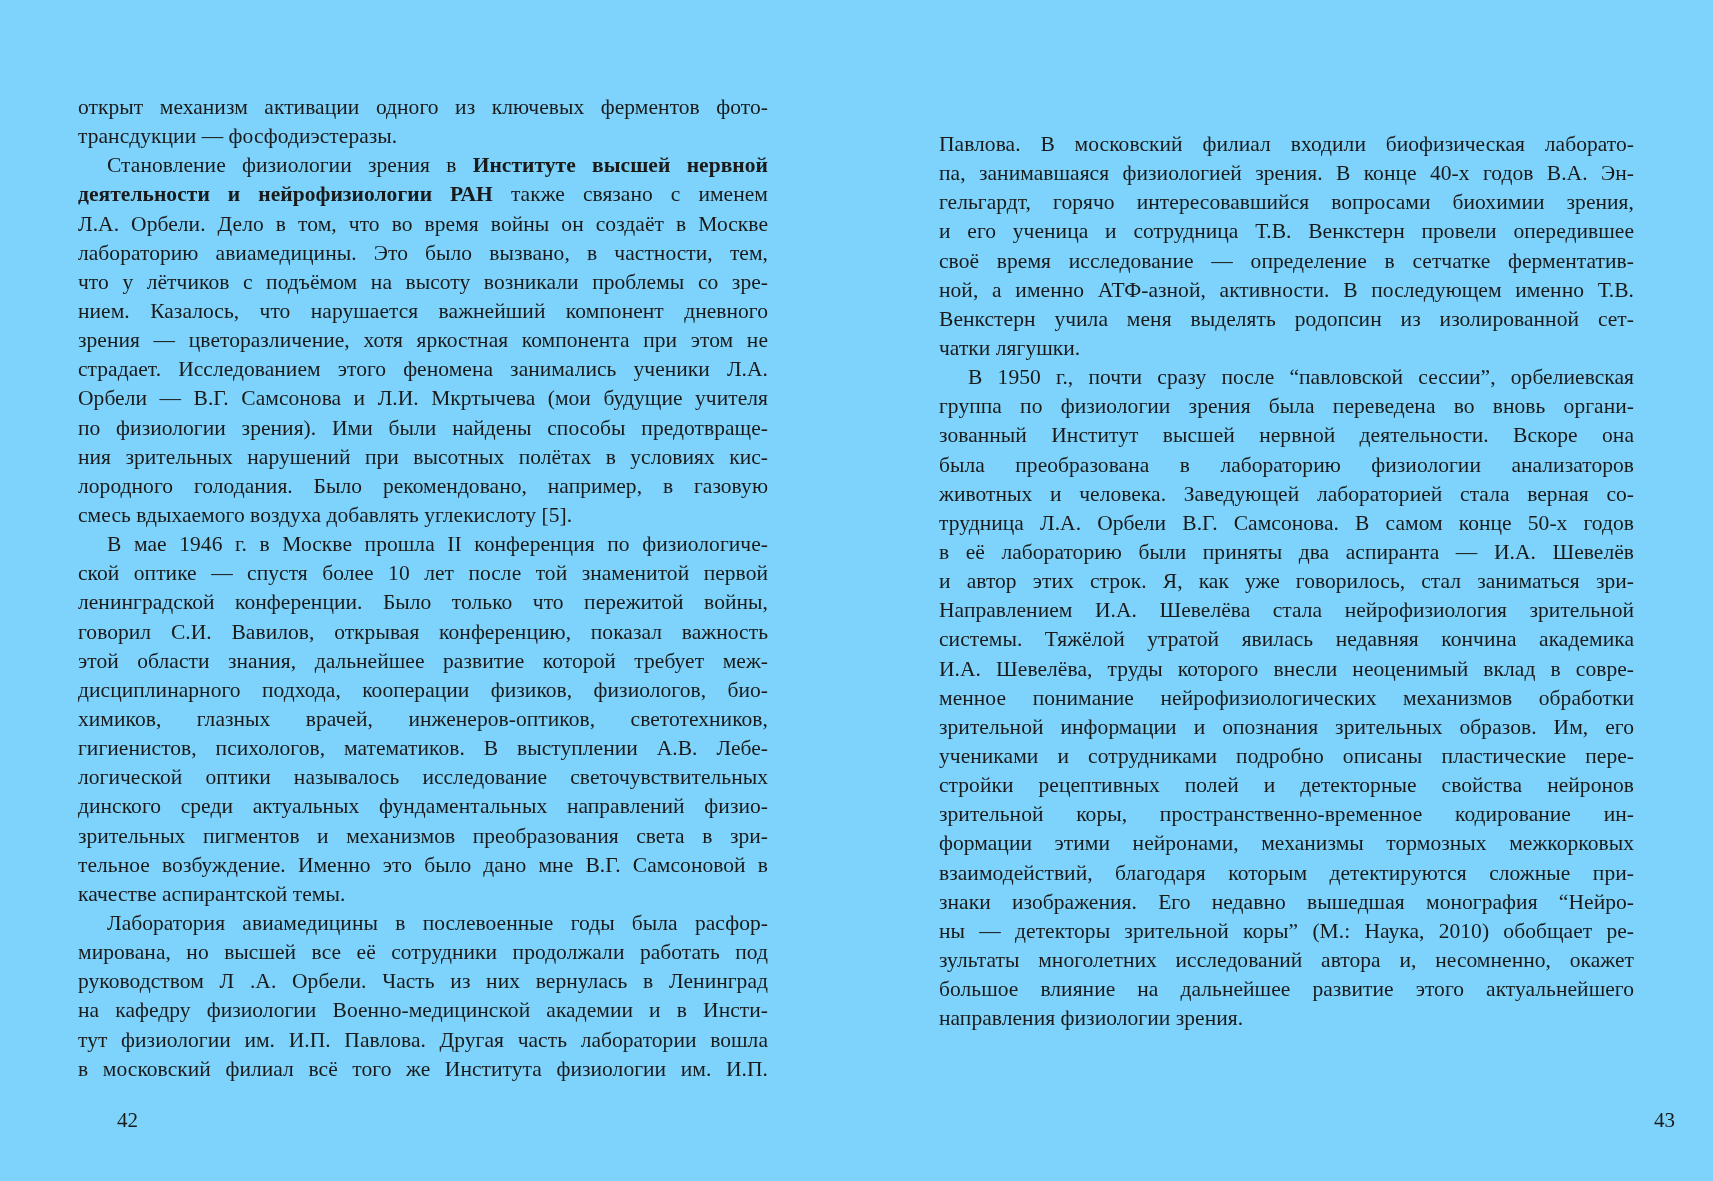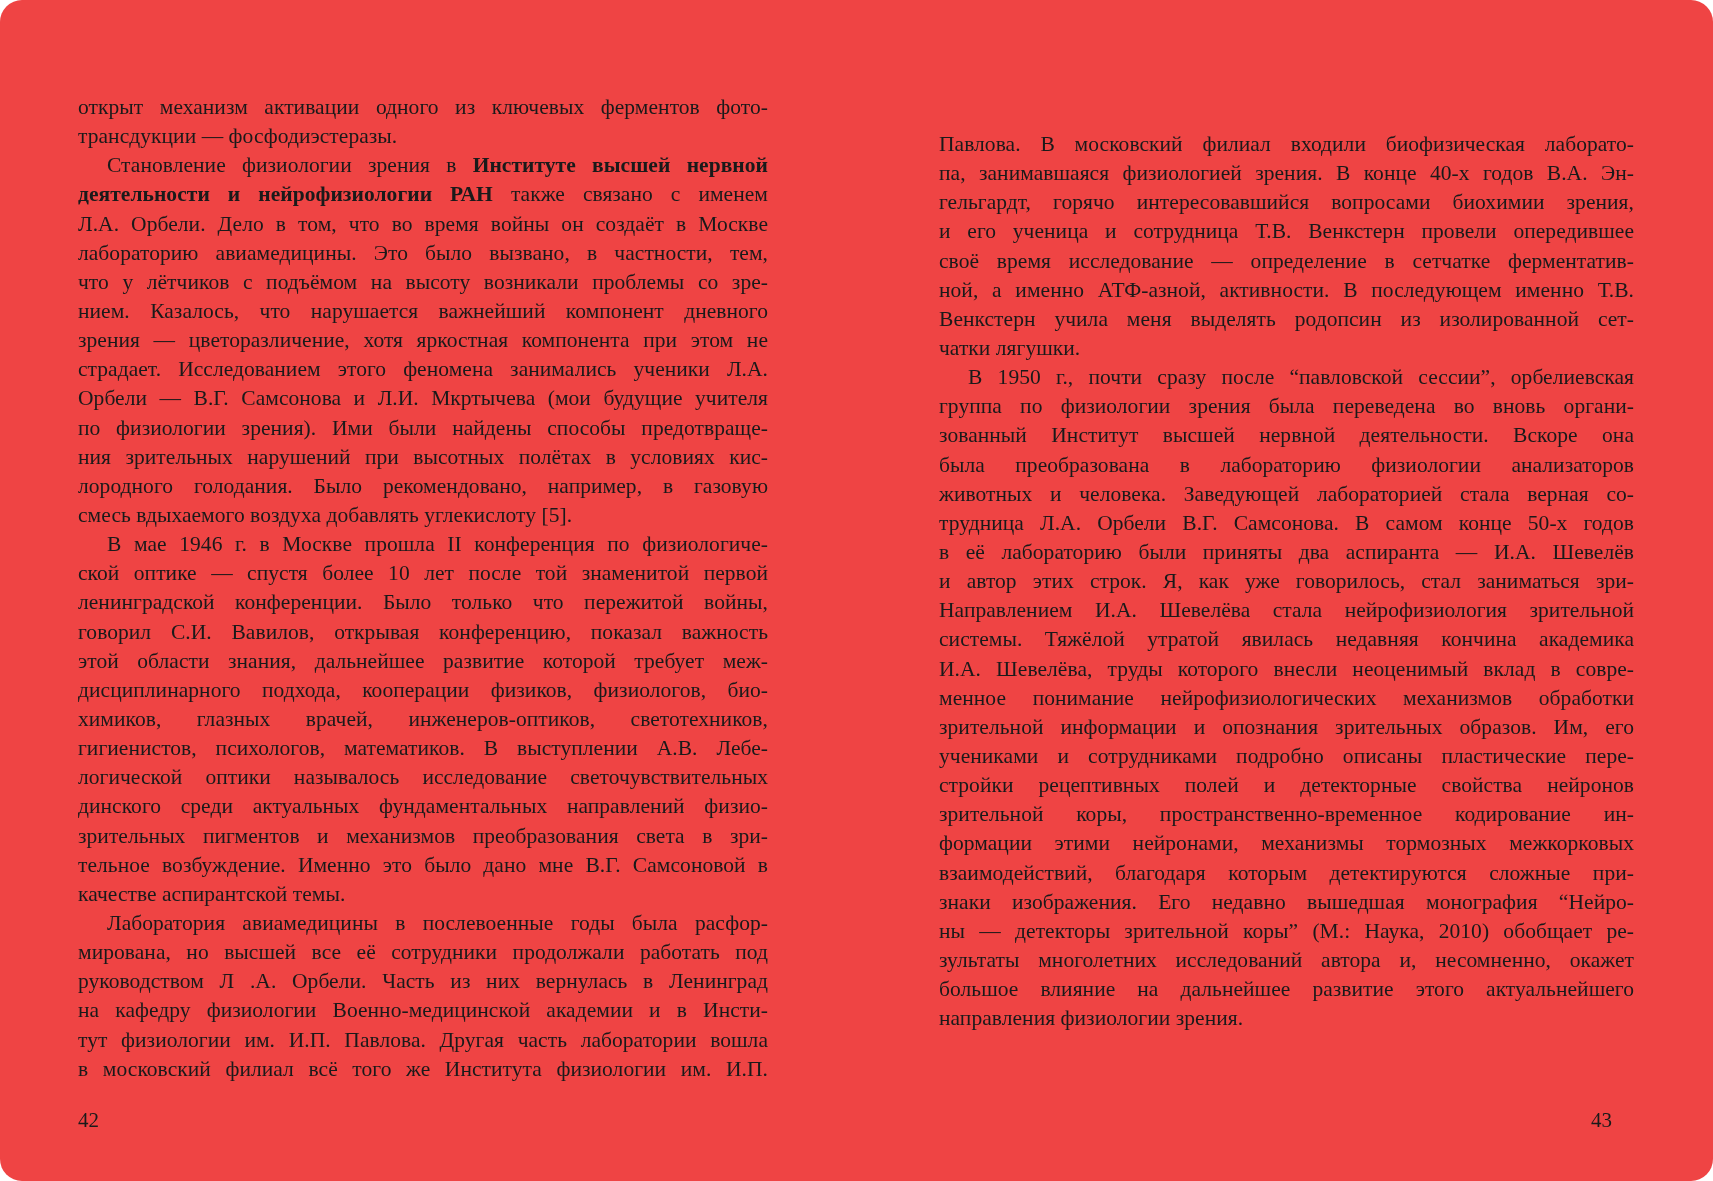--- a/index.html
+++ b/index.html
@@ -11,22 +11,21 @@
       width: 1713px;
       height: 1181px;
       position: relative;
       overflow: hidden;
       font-family: "Liberation Serif", "DejaVu Serif", serif;
       color: #1a1a1a;
     }
     .spread {
       position: absolute;
       inset: 0;
-      background: #ef4444;
-      border-radius: 22px;
+      background: #7dd3fc;
     }
     .page {
       position: absolute;
       top: 0;
       height: 1181px;
     }
     .page-left { left: 0; width: 856px; }
     .page-right { left: 856px; width: 857px; }
 
     .column {
@@ -56,23 +55,24 @@
     .line b, .bold {
       font-weight: bold;
     }
 
     .page-number {
       position: absolute;
       top: 1108px;
       font-size: 21px;
       line-height: 24px;
       color: #1a1a1a;
+      margin-left: 39px;
     }
     .page-left .page-number { left: 78px; }
-    .page-right .page-number { left: 735px; }
+    .page-right .page-number { left: 759px; }
   </style>
 </head>
 <body>
 
 <div class="spread">
   <div class="page page-left">
     <div class="column">
         <span class="line">открыт механизм активации одного из ключевых ферментов фото-</span>
         <span class="line last">трансдукции — фосфодиэстеразы.</span>
         <span class="line indent"><span>Становление физиологии зрения в </span><b>Институте высшей нервной</b></span>

